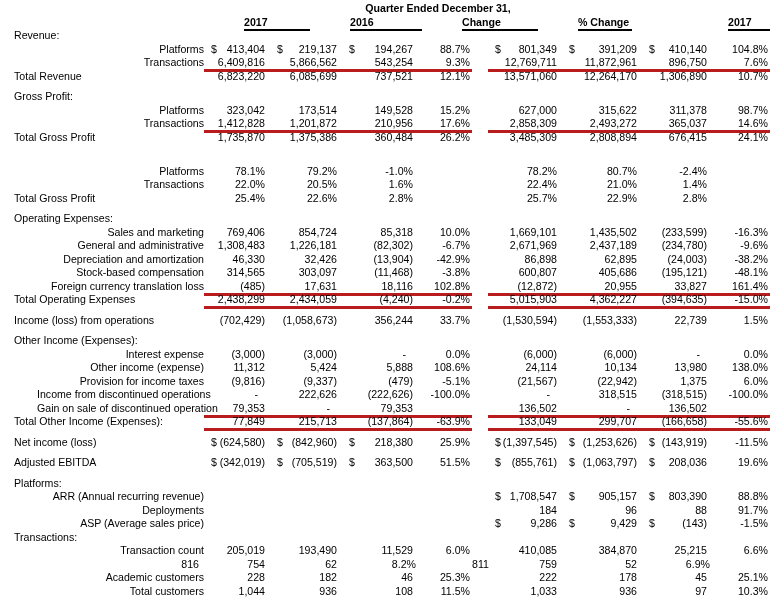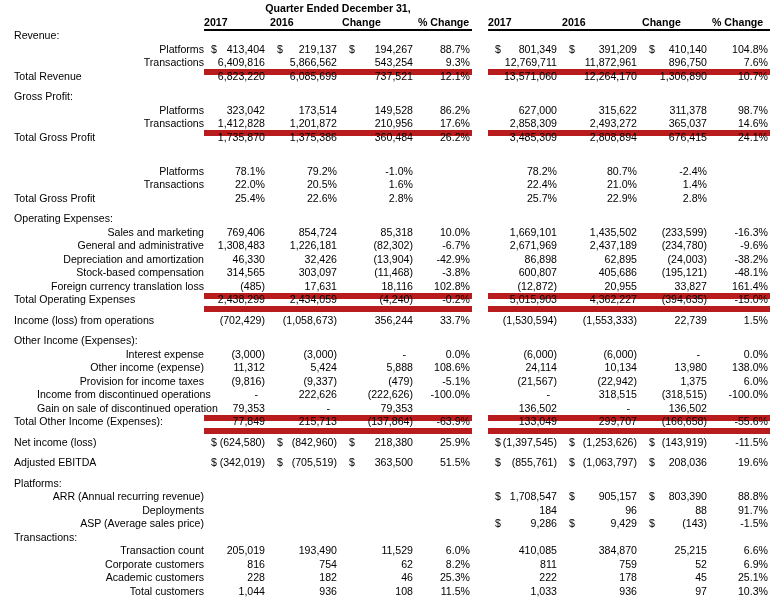--- a/index.html
+++ b/index.html
@@ -1,30 +1,30 @@
 <!DOCTYPE html>
 <html><head>
 <meta charset="utf-8">
 <style>
   html,body{margin:0;padding:0;background:#ffffff;color:#000;width:770px;height:597px;overflow:hidden;
     font-family:"Liberation Sans",sans-serif;}
   .sheet{padding:2px 0 0 4px;}
   .row,.hrow{display:grid;grid-template-columns:200px 66px 72px 76px 54px 16px 74px 80px 70px 58px;
     height:13.5px;line-height:13.2px;font-size:10.6px;box-sizing:border-box;}
-  .hrow{font-weight:bold;}
+  .hrow{font-weight:bold;gap:40px;}
   .htitle{grid-column:2 / span 4;text-align:center;white-space:nowrap;}
   .htitle2{grid-column:7 / span 4;text-align:center;white-space:nowrap;}
   .hy{text-align:left;border-bottom:2px solid #000;}
   .lab{padding-left:10px;white-space:nowrap;}
   .lab.ind{padding-left:33px;text-align:right;}
   .c{text-align:right;padding-right:5px;white-space:nowrap;}
   .c.pct{padding-right:2px;}
   .c.dash{padding-right:12px;}
   .c.dollar{display:flex;justify-content:space-between;padding-left:7px;}
-  .row.ul .g1,.row.ul .g2{border-bottom:6px solid #b91c1c;}
+  .row.ul .g1,.row.ul .g2{border-bottom:3px solid #b91c1c;}
   .gap{height:7px;}
 </style>
 </head>
 <body>
 
 <div class="sheet">
 
   <div class="hrow">
     <div class="htitle">Quarter Ended December 31,</div>
   </div>
@@ -120,21 +120,21 @@
     <div class="c g2"></div>
     <div class="c g2"></div>
     <div class="c g2"></div>
     <div class="c g2 pct"></div>
   </div>
       <div class="row">
     <div class="lab ind">Platforms</div>
     <div class="c g1">323,042</div>
     <div class="c g1">173,514</div>
     <div class="c g1">149,528</div>
-    <div class="c g1 pct">86.2%</div>
+    <div class="c g1 pct">15.2%</div>
     <div class="mid"></div>
     <div class="c g2">627,000</div>
     <div class="c g2">315,622</div>
     <div class="c g2">311,378</div>
     <div class="c g2 pct">98.7%</div>
   </div>
       <div class="row ul">
     <div class="lab ind">Transactions</div>
     <div class="c g1">1,412,828</div>
     <div class="c g1">1,201,872</div>
@@ -536,21 +536,20 @@
     <div class="c g1">193,490</div>
     <div class="c g1">11,529</div>
     <div class="c g1 pct">6.0%</div>
     <div class="mid"></div>
     <div class="c g2">410,085</div>
     <div class="c g2">384,870</div>
     <div class="c g2">25,215</div>
     <div class="c g2 pct">6.6%</div>
   </div>
       <div class="row">
-    <div class="lab ind">Corporate customers</div>
     <div class="c g1">816</div>
     <div class="c g1">754</div>
     <div class="c g1">62</div>
     <div class="c g1 pct">8.2%</div>
     <div class="mid"></div>
     <div class="c g2">811</div>
     <div class="c g2">759</div>
     <div class="c g2">52</div>
     <div class="c g2 pct">6.9%</div>
   </div>

